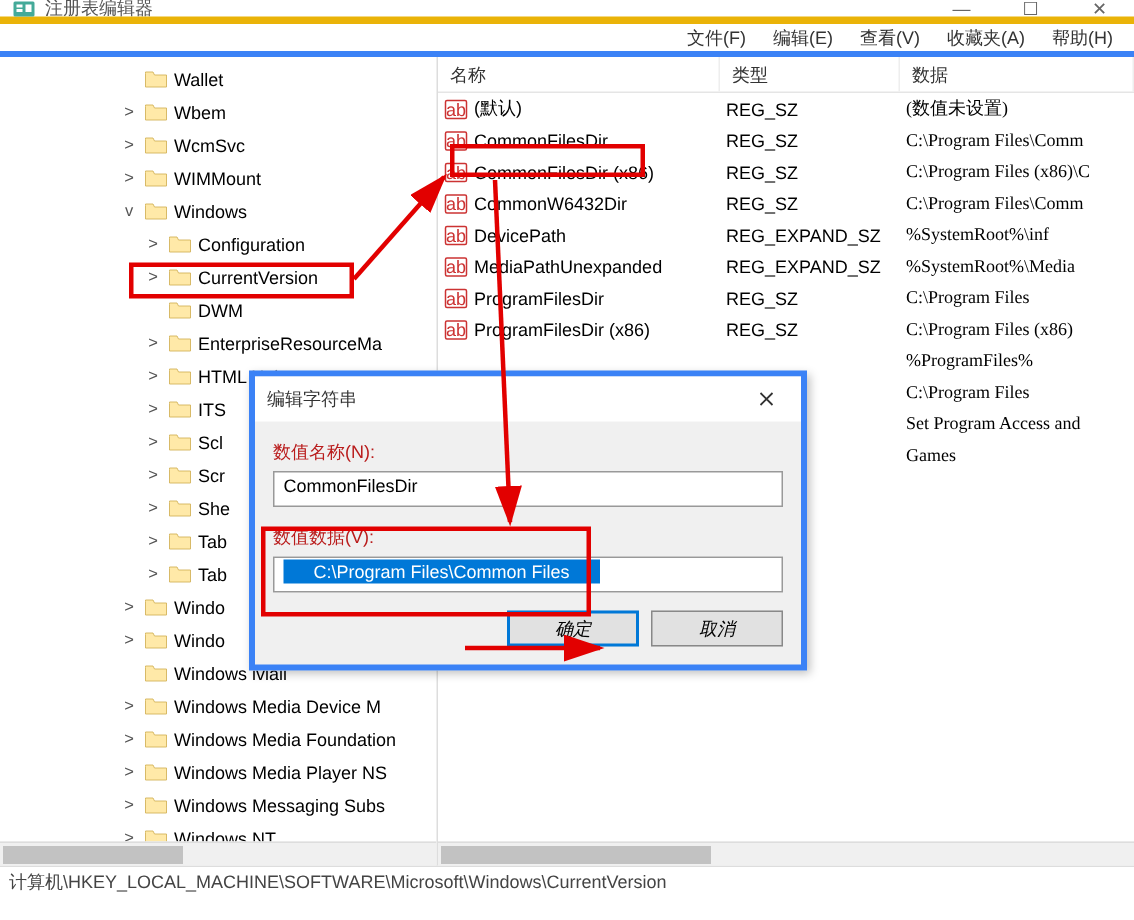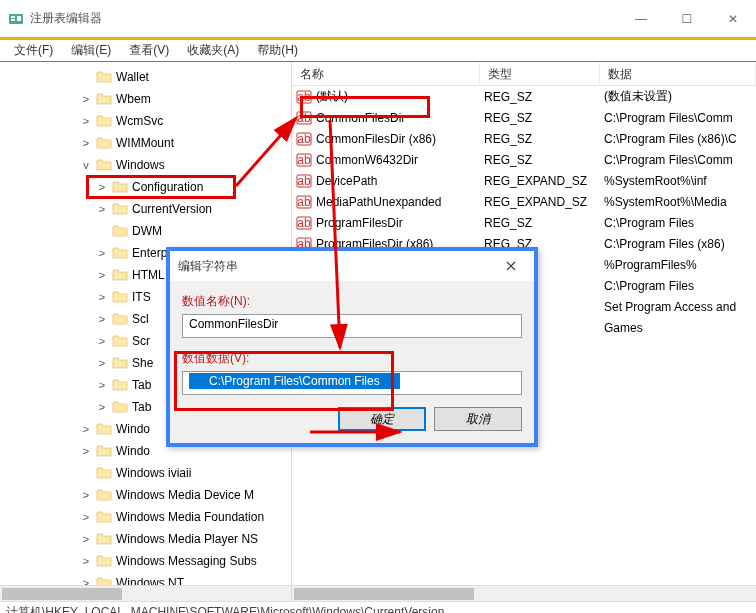--- a/index.html
+++ b/index.html
@@ -1,23 +1,23 @@
 <!DOCTYPE html>
 <html><head>
 <meta charset="utf-8">
 <style>
 * { margin: 0; padding: 0; box-sizing: border-box; font-family: "Microsoft YaHei", "Segoe UI", sans-serif; font-size: 12px; }
 body { width: 756px; height: 613px; background: #fff; overflow: hidden; position: relative; }
 
-.titlebar { height: 40px; background: #fff; display: flex; align-items: center; padding: 0 0 0 8px; border-bottom: 3px solid #eab308; }
+.titlebar { height: 16px; background: #fff; display: flex; align-items: center; padding: 0 0 0 8px; border-bottom: 5px solid #eab308; }
 .titlebar .icon { width: 16px; height: 16px; margin-right: 6px; }
 .titlebar .title { flex: 1; color: #555; }
 .winbtn { width: 46px; height: 30px; display: flex; align-items: center; justify-content: center; color: #666; }
 
-.menubar { height: 22px; display: flex; align-items: center; padding: 0 6px; gap: 2px; border-bottom: 1px solid #3b82f6; }
+.menubar { height: 22px; display: flex; align-items: center; padding: 0 6px; gap: 2px; border-bottom: 4px solid #3b82f6; justify-content: flex-end; }
 .menuitem { padding: 2px 8px; color: #333; }
 
 .body { display: flex; height: 539px; }
 .tree-pane { width: 292px; border-right: 1px solid #ddd; overflow: hidden; position: relative; }
 .tree { padding: 4px 0; overflow: hidden; position: absolute; inset: 0 0 16px 0; }
 .tree-row { display: flex; align-items: center; height: 22px; white-space: nowrap; }
 .tree-row .exp { width: 12px; text-align: center; color: #555; font-size: 11px; }
 .tree-row .folder { width: 16px; height: 14px; margin: 0 4px; }
 .tree-row .label { color: #000; }
 .indent { display:inline-block; }
@@ -48,21 +48,21 @@
 .dlg-buttons { display: flex; justify-content: flex-end; gap: 8px; margin-top: 6px; font-style: italic; }
 .dlg-btn { width: 88px; height: 24px; border: 1px solid #888; background: #e1e1e1; display: flex; align-items: center; justify-content: center; }
 .dlg-btn.primary { border: 2px solid #0078d7; }
 
 
 .redbox { position: absolute; border: 3px solid #e20000; pointer-events: none; }
 .arrow { position: absolute; pointer-events: none; }
 
 .col-name { width: 188px; }
 .col-type { width: 120px; }
-.col-data { flex: 1; }
+.col-data { flex: 1; font-family: Liberation Serif, serif; }
 </style>
 </head>
 <body>
 
 <div class="titlebar">
   <svg class="icon" viewBox="0 0 16 16">
       <rect x="1" y="3" width="14" height="10" fill="#4a9" rx="1"></rect>
       <rect x="3" y="5" width="4" height="2" fill="#fff"></rect>
       <rect x="3" y="8" width="4" height="2" fill="#fff"></rect>
       <rect x="9" y="5" width="4" height="5" fill="#fff"></rect>

